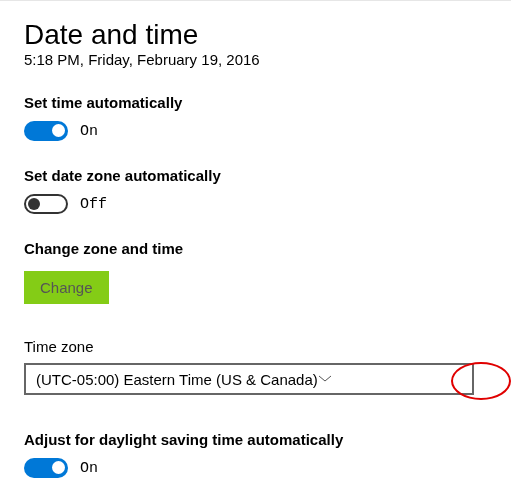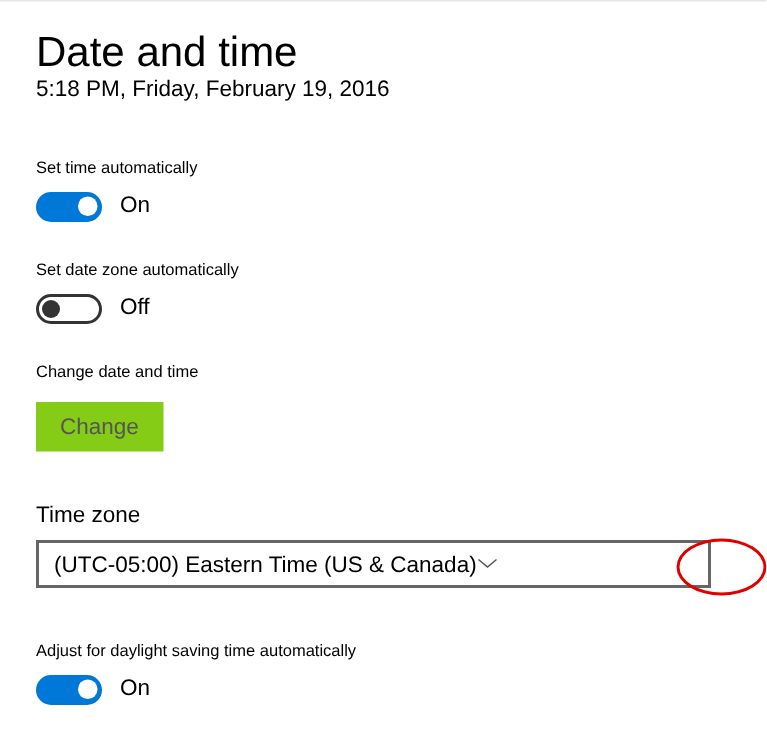--- a/index.html
+++ b/index.html
@@ -14,30 +14,32 @@
       padding: 18px 24px 0 24px;
       position: relative;
       overflow: hidden;
     }
     h1 {
       font-size: 28px;
       font-weight: 400;
     }
     .datetime {
       font-size: 15px;
-      margin-bottom: 38px;
+      margin-bottom: 26px;
     }
     .section-label {
-      font-size: 11px;
+      font-size: 15px;
       margin-bottom: 10px;
+      font-weight: bold;
     }
     .toggle-row {
       display: flex;
-      align-items: flex-start;
+      align-items: center;
       margin-bottom: 26px;
+      font-family: Liberation Mono, monospace;
     }
     .toggle {
       width: 44px;
       height: 20px;
       border-radius: 10px;
       position: relative;
       cursor: pointer;
       margin-right: 12px;
     }
     .toggle.on {
@@ -133,21 +135,21 @@
 </div>
 
 <div class="section-label">Set date zone automatically</div>
 <div class="toggle-row">
   <div class="toggle off">
     <div class="knob"></div>
   </div>
   <span class="toggle-label">Off</span>
 </div>
 
-<div class="section-label">Change date and time</div>
+<div class="section-label">Change zone and time</div>
 <button class="change-btn" disabled="">Change</button>
 
 <div class="tz-section">
   <div class="tz-label">Time zone</div>
   <div class="tz-select">
     <span>(UTC-05:00) Eastern Time (US &amp; Canada)</span>
     <span class="chevron">
       <svg width="14" height="8" viewBox="0 0 14 8">
           <path d="M1 1 L7 6 L13 1" stroke="#555" stroke-width="1" fill="none"></path>
         </svg>

